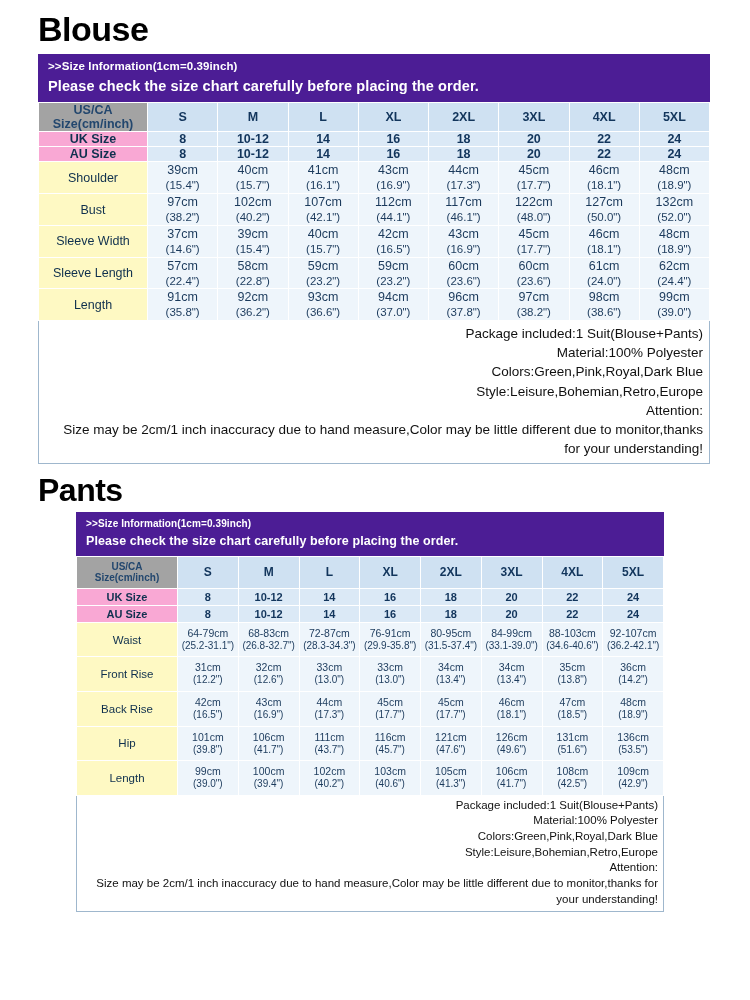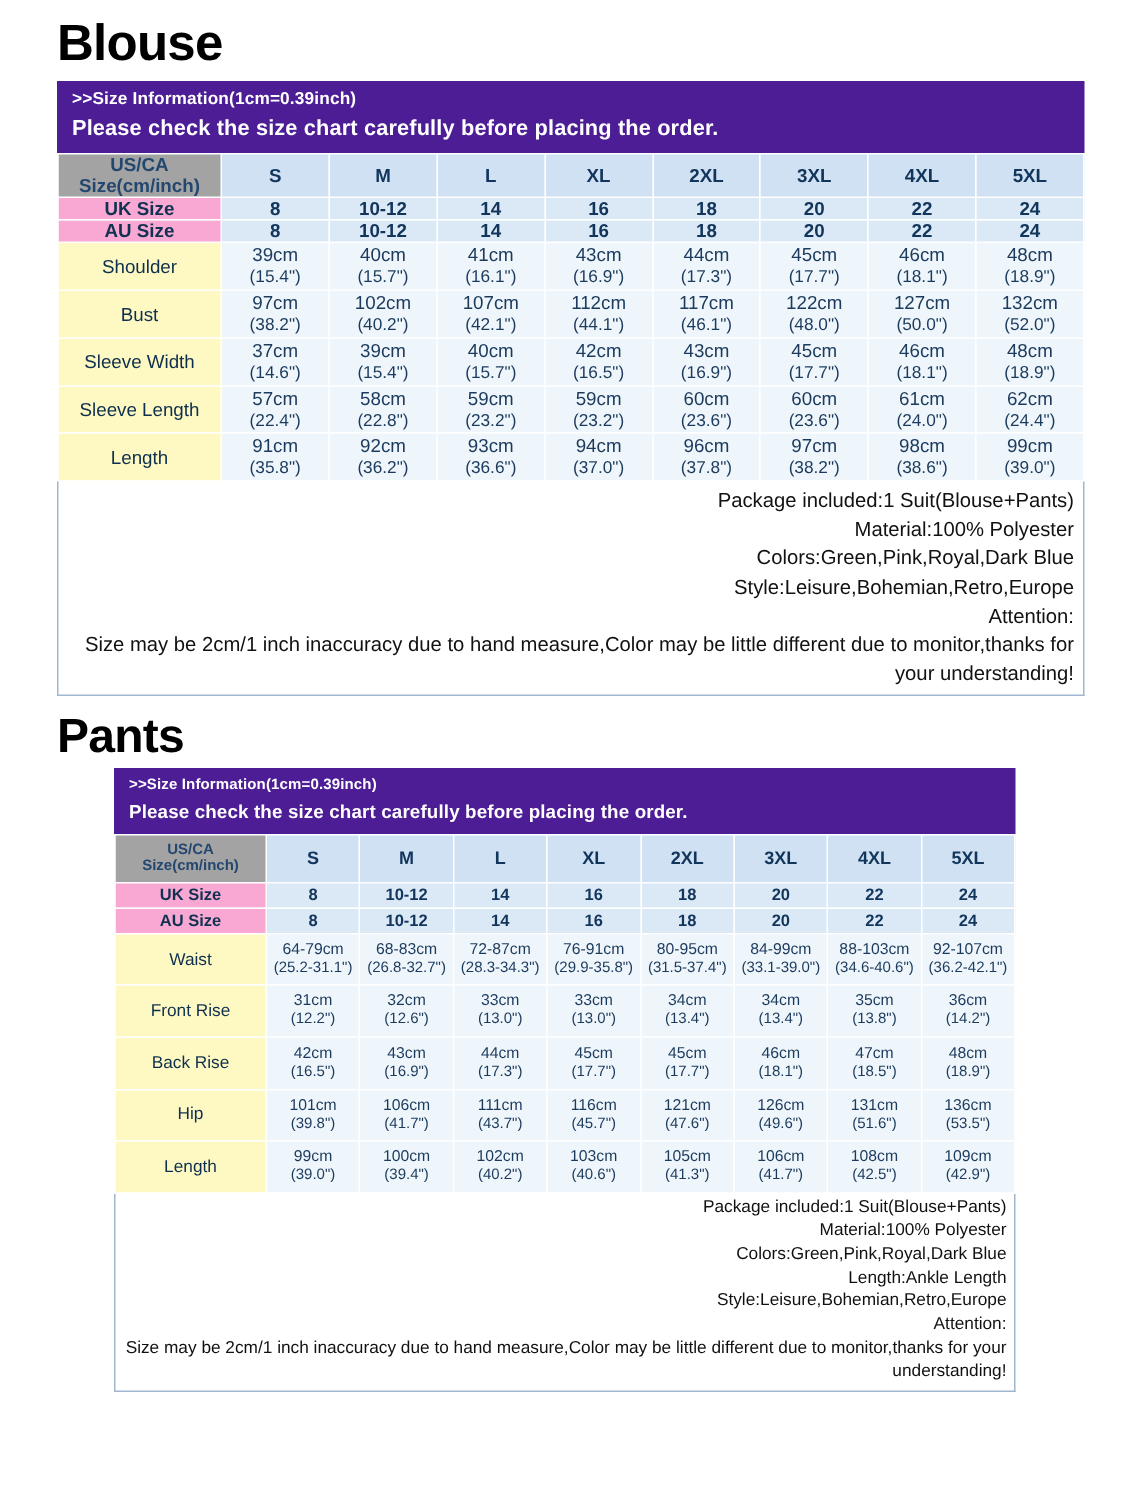--- a/index.html
+++ b/index.html
@@ -12,21 +12,21 @@
     height: 1000px;
     font-family: "Liberation Sans", sans-serif;
     color: #111;
     overflow: hidden;
   }
   .page {
     width: 750px;
     height: 1000px;
     position: relative;
     box-sizing: border-box;
-    padding: 8px 27px 0 38px;
+    padding: 8px 40px 0 38px;
   }
   .section-title {
     font-size: 34px;
     font-weight: bold;
     letter-spacing: -0.5px;
     color: #000;
     line-height: 1.05;
     margin: 4px 0 6px 0;
     font-family: "Liberation Sans", sans-serif;
   }
@@ -358,21 +358,20 @@
               <td class="meas-cell"><span>108cm</span><span class="inch">(42.5")</span></td>
               <td class="meas-cell"><span>109cm</span><span class="inch">(42.9")</span></td>
             </tr>
           </tbody>
       </table>
 
       <div class="notes" id="pants-notes">
           <div>Package included:1 Suit(Blouse+Pants)</div>
           <div>Material:100% Polyester</div>
           <div>Colors:Green,Pink,Royal,Dark Blue</div>
-          <div>Length:Ankle Length</div>
           <div>Style:Leisure,Bohemian,Retro,Europe</div>
           <div>Attention:</div>
           <div>Size may be 2cm/1 inch inaccuracy due to hand measure,Color may be little different due to monitor,thanks for your understanding!</div>
         </div>
     </div>
   </div>
 
 </div>
 
 </body></html>

